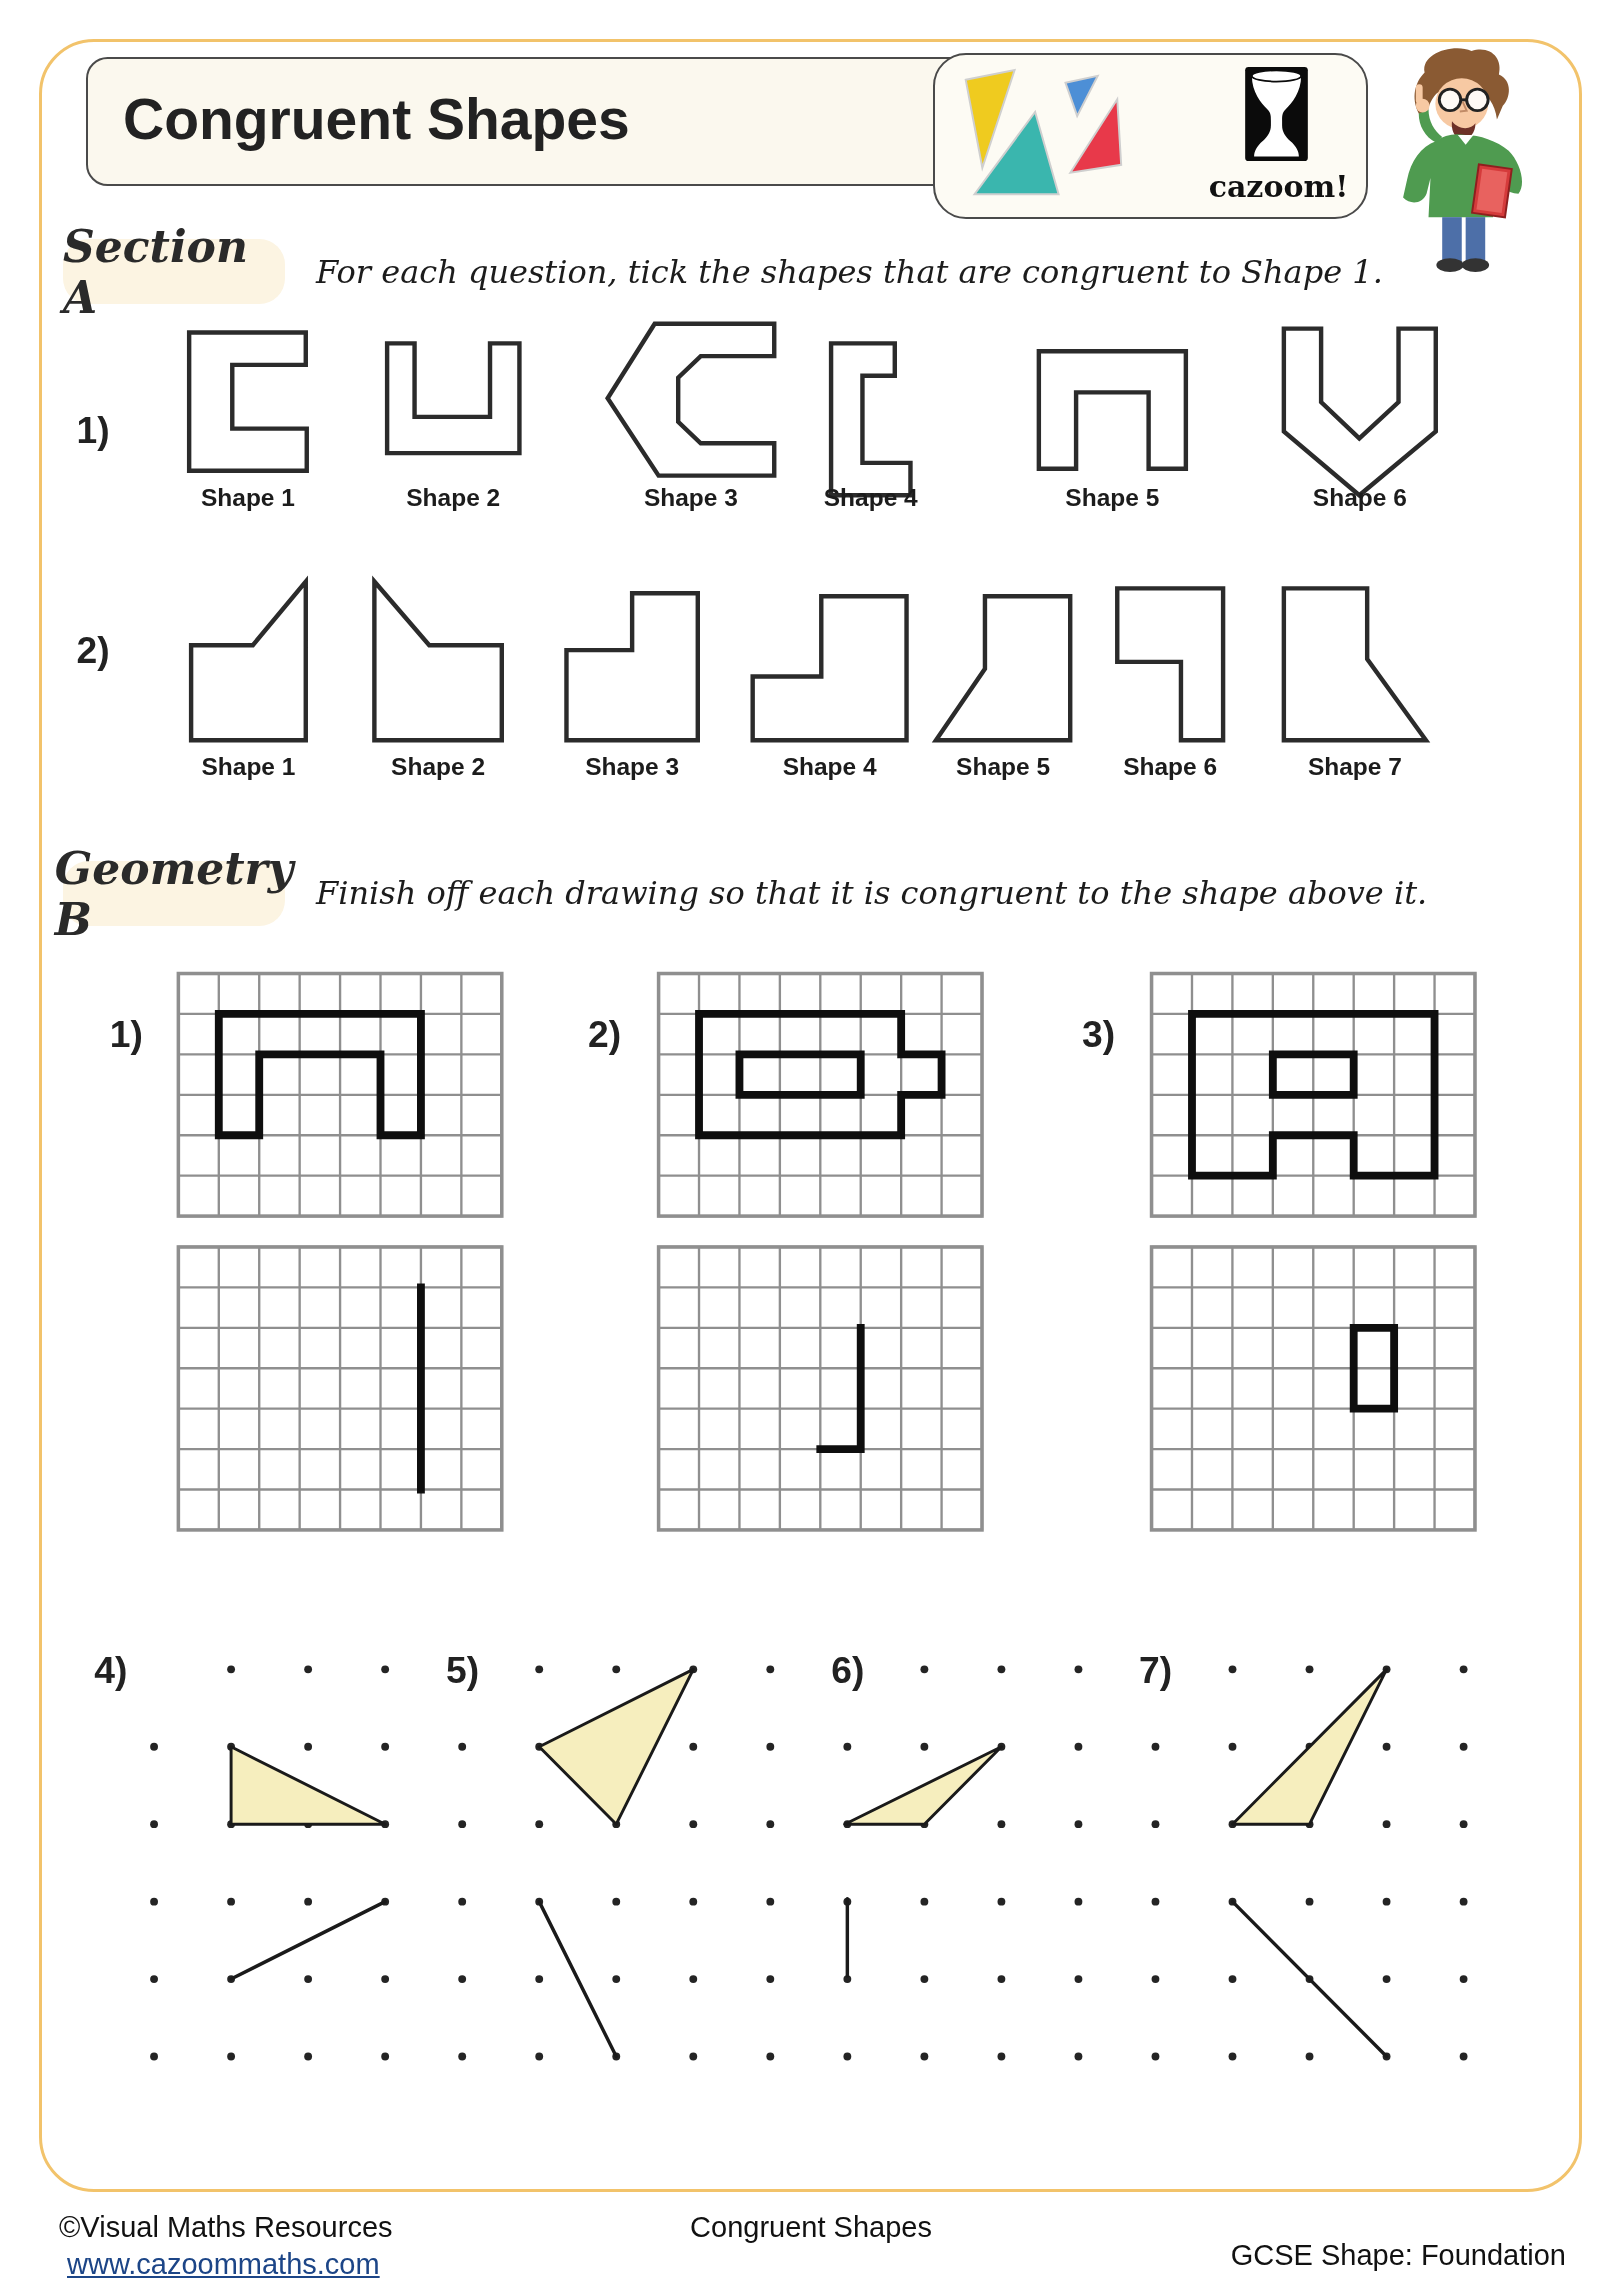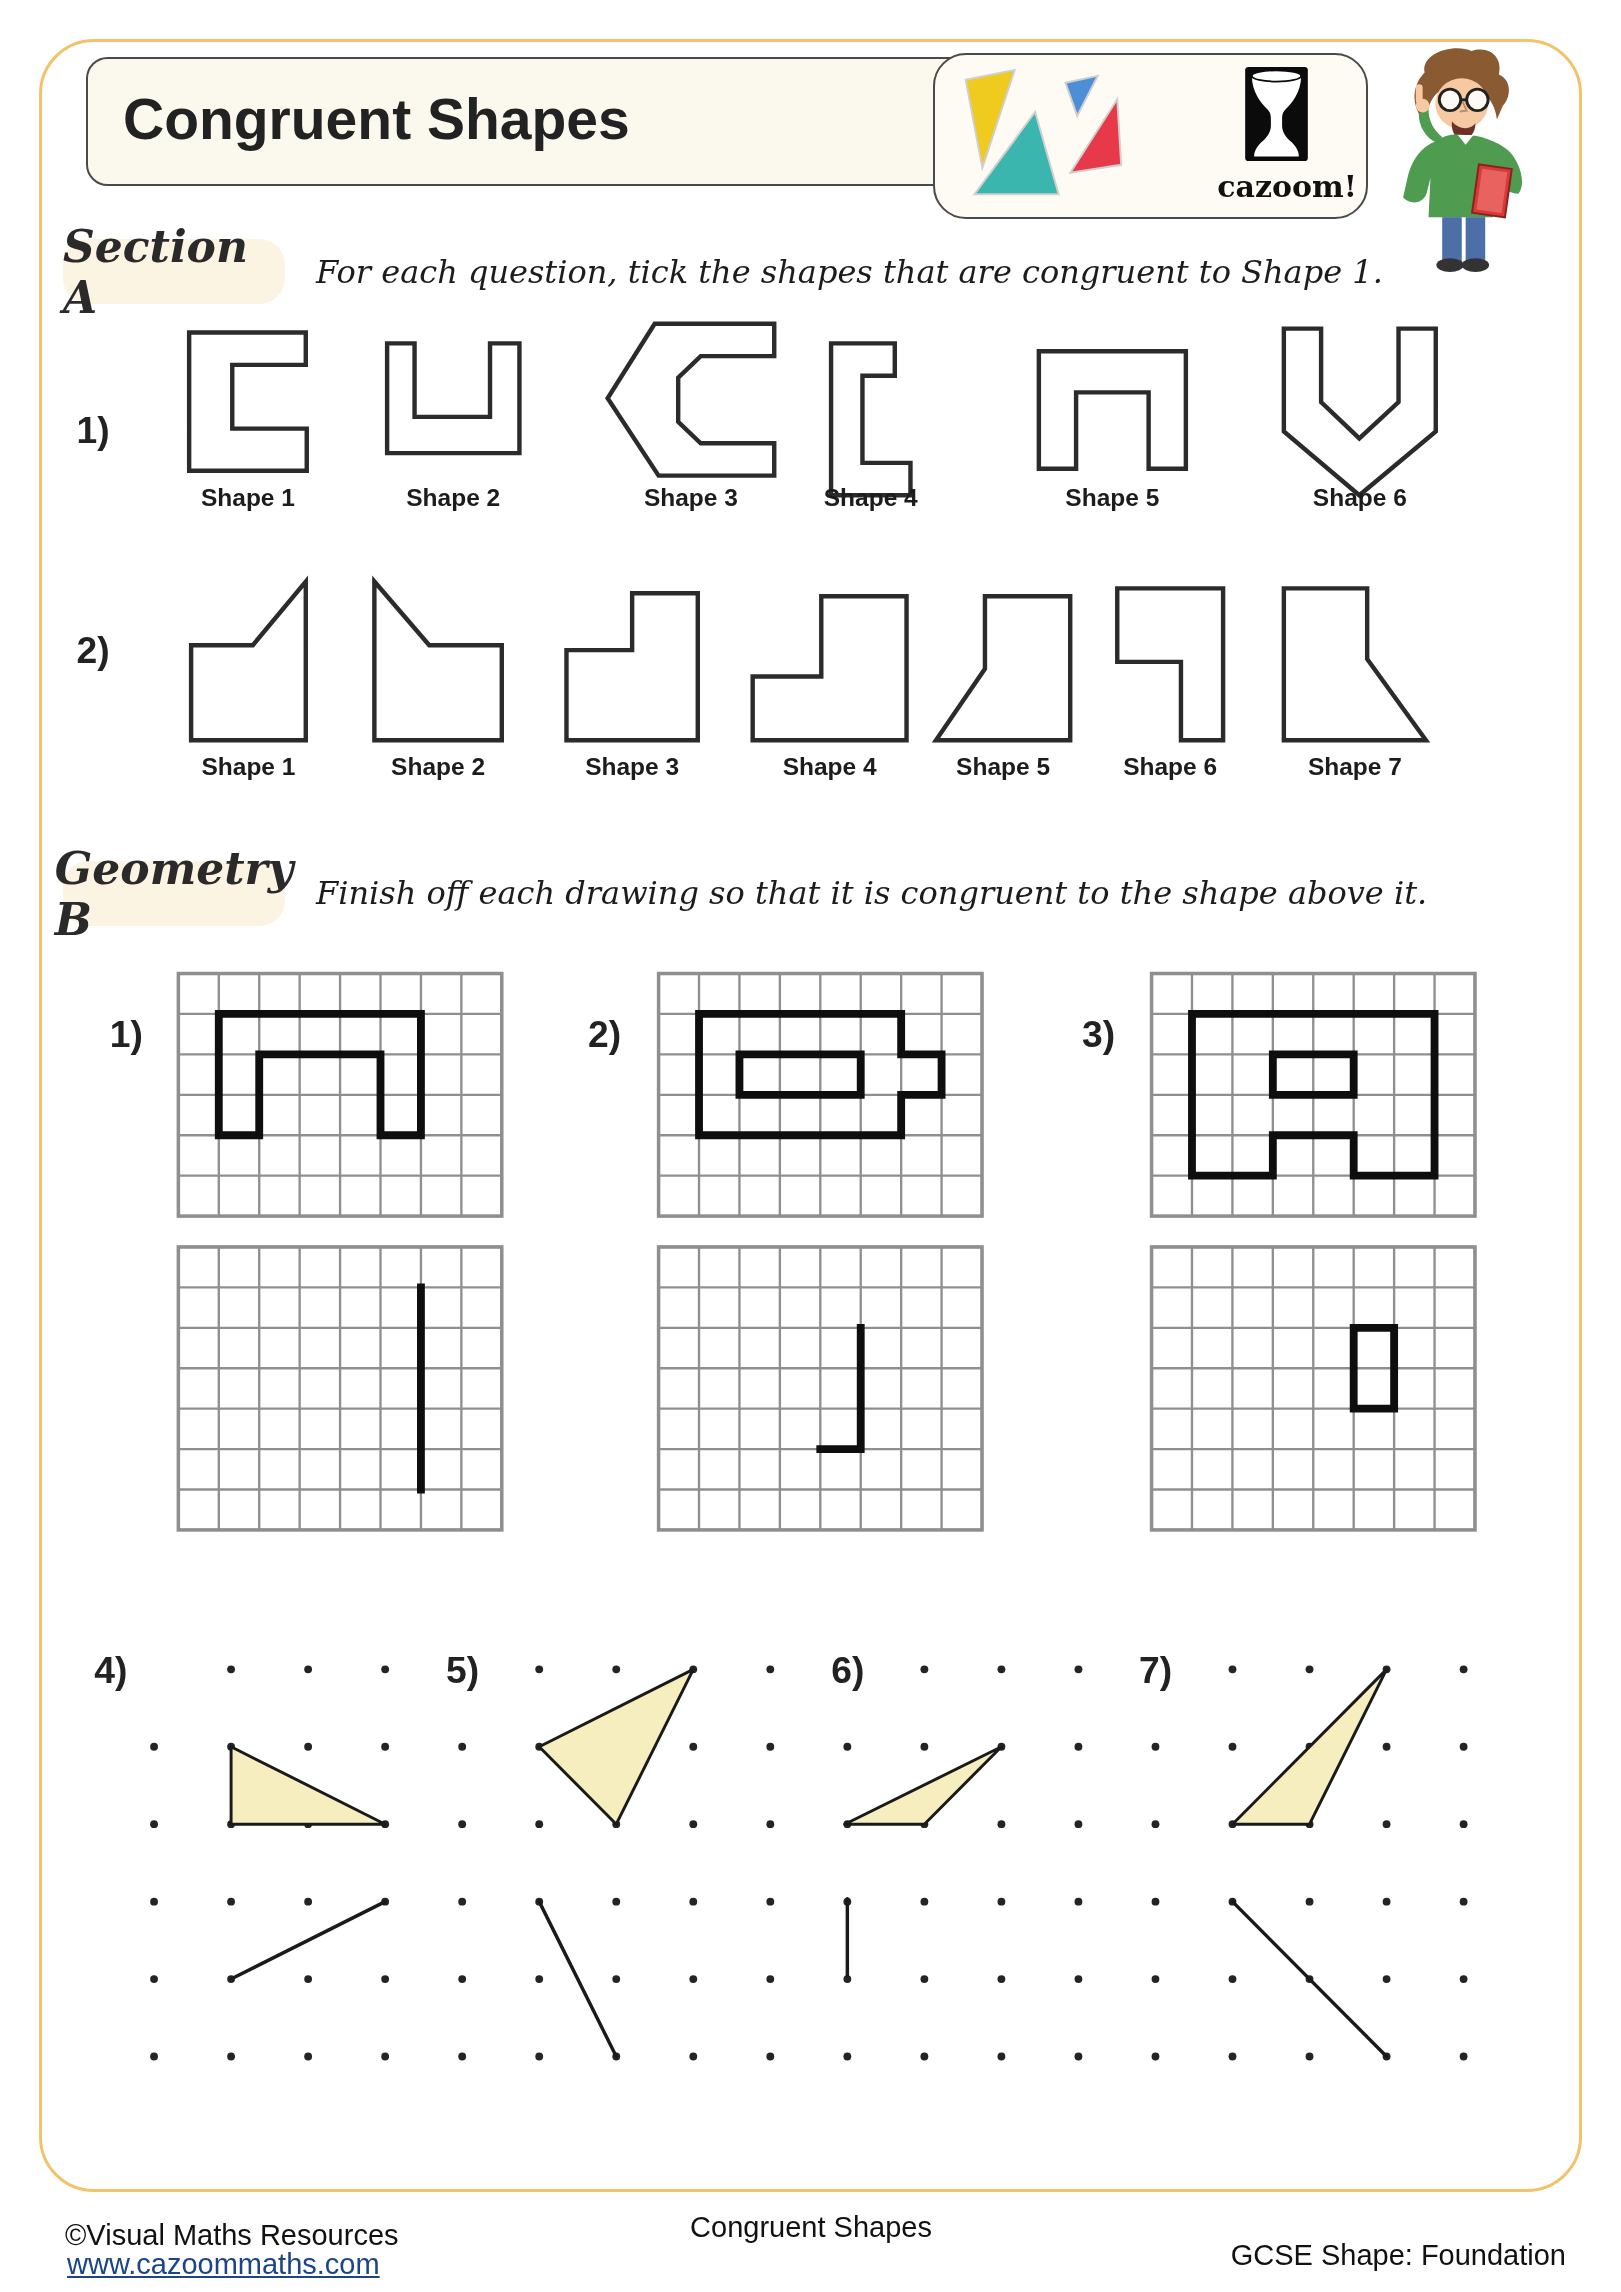--- a/index.html
+++ b/index.html
@@ -7,21 +7,21 @@
        font-family:"Liberation Sans",sans-serif;color:var(--ink,#1f1f1f);overflow:hidden;}
   .abs{position:absolute;}
   #frame{left:39px;top:39px;width:1537px;height:2147px;border:3.9px solid var(--accent);border-radius:55px;}
   #headerbox{left:86px;top:57px;width:894px;height:125px;background:var(--cream);
              border:2.9px solid #4a4a4a;border-radius:21.6px;}
   #title{left:123px;top:86px;font-size:57px;font-weight:bold;letter-spacing:0;color:#222;}
   #logobox{left:933px;top:53px;width:431px;height:162px;background:#FDFBF4;
            border:2.9px solid #4a4a4a;border-radius:33px;}
   #logotris{left:17.6px;top:11.8px;}
   #drum{left:310px;top:11.8px;}
-  #brand{left:265px;top:114px;width:157px;text-align:right;
+  #brand{left:265px;top:114px;width:157px;text-align:center;
          font-family:"DejaVu Serif",serif;font-weight:bold;font-size:30px;color:#111;}
   #teacher{left:1364px;top:43px;}
   .pill{width:222px;height:65px;background:var(--pill);border-radius:25.5px;
         display:flex;align-items:center;justify-content:center;
         font-family:"DejaVu Serif",serif;font-style:italic;font-weight:bold;font-size:44px;color:#2a2a2a;}
   #pillA{left:63px;top:239px;}
   #pillB{left:63px;top:861px;}
   .instruction{font-family:"DejaVu Serif",serif;font-style:italic;font-size:32px;color:#1c1c1c;white-space:nowrap;}
   #instrA{left:316px;top:253px;}
   #instrB{left:316px;top:874px;}
@@ -30,21 +30,21 @@
   .dotnum{font-family:"Liberation Sans",sans-serif;font-weight:bold;font-size:38px;fill:#222;text-anchor:middle;}
   .shapelabel{font-family:"Liberation Sans",sans-serif;font-weight:bold;font-size:25px;fill:#1c1c1c;text-anchor:middle;}
   .outline{fill:#fff;stroke:#2b2b2b;stroke-width:4.5;stroke-linejoin:miter;}
   .gridline{stroke:var(--grid);stroke-width:2.4;}
   .gridborder{fill:none;stroke:var(--grid);stroke-width:3.6;}
   .thick{fill:none;stroke:#0e0e0e;stroke-width:8;stroke-linejoin:miter;stroke-linecap:square;}
   .dot{fill:#242424;}
   .tri{fill:var(--trifill);stroke:#1a1a1a;stroke-width:3;stroke-linejoin:round;}
   .seg{fill:none;stroke:#1a1a1a;stroke-width:3.5;stroke-linecap:round;}
   .f{font-size:29px;color:#111;}
-  #fLeft1{left:65px;top:2211px;margin-top:8px;}
+  #fLeft1{left:59px;top:2211px;}
   #fLeft2{left:59px;top:2248px;color:var(--link);text-decoration:underline;margin-left:8px;}
   #fCenter{left:321px;top:2211px;width:980px;text-align:center;}
   #fRight{right:55px;top:2239px;}
 </style>
 </head>
 <body>
 
 <div class="abs" id="frame"></div>
 
 <div class="abs" id="headerbox"></div>

